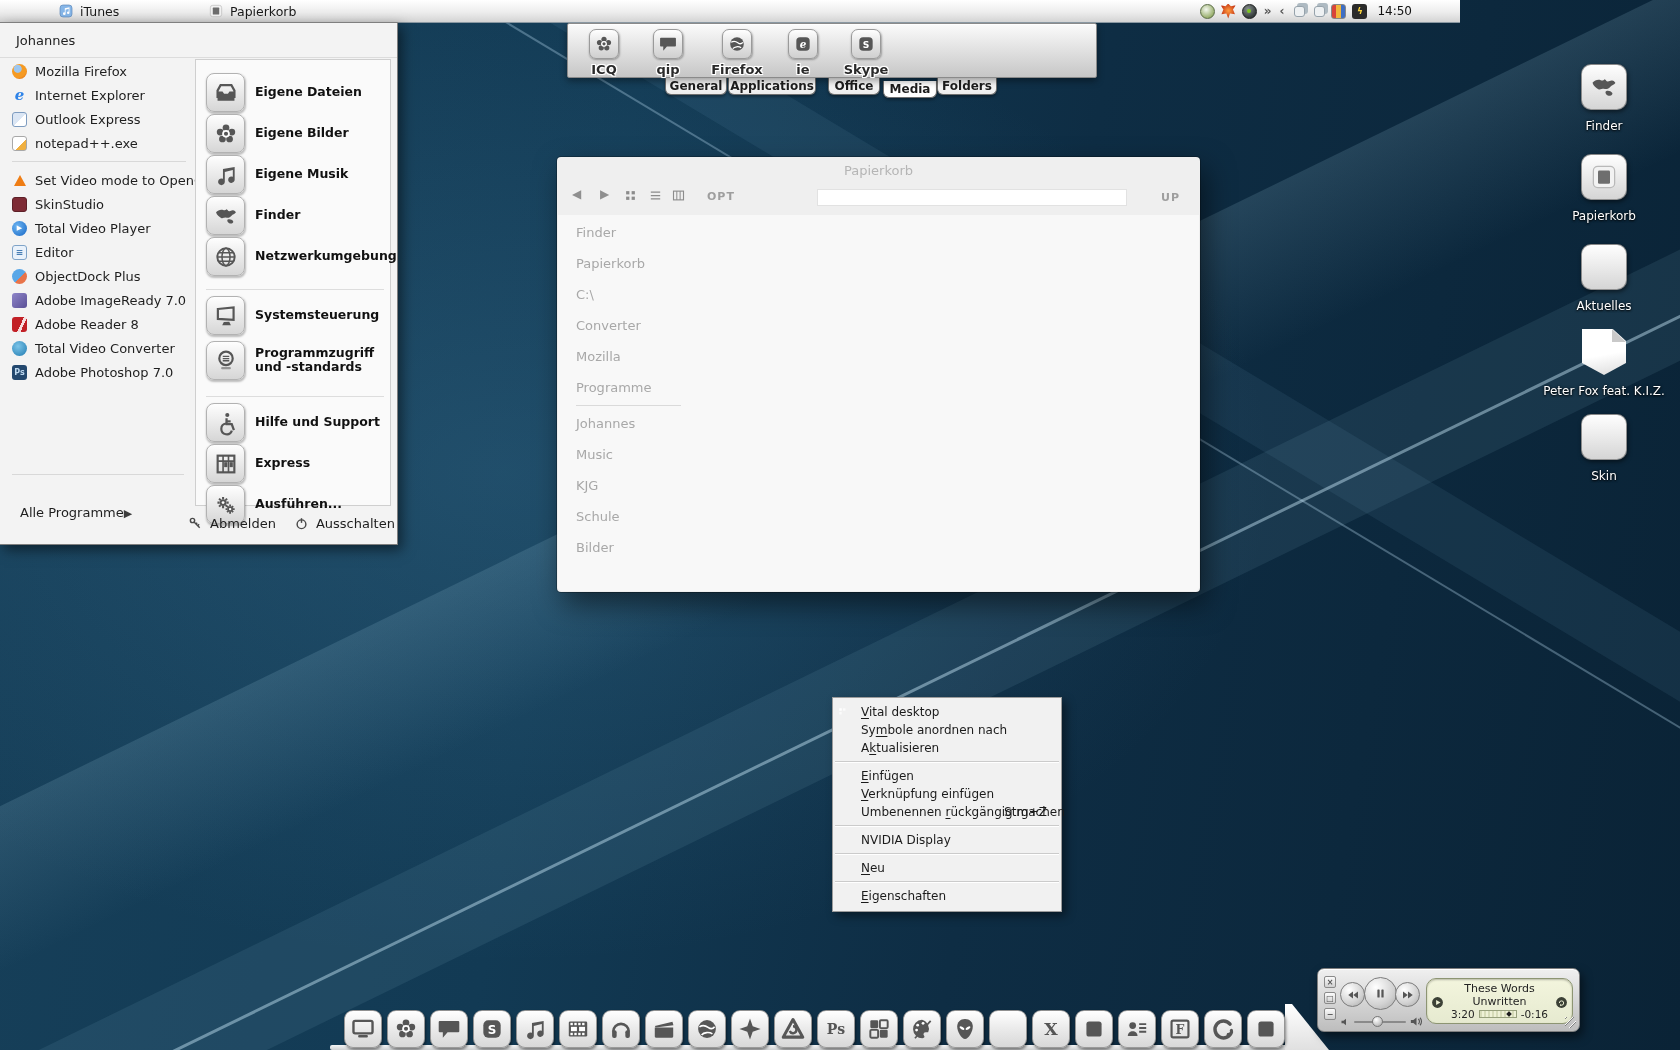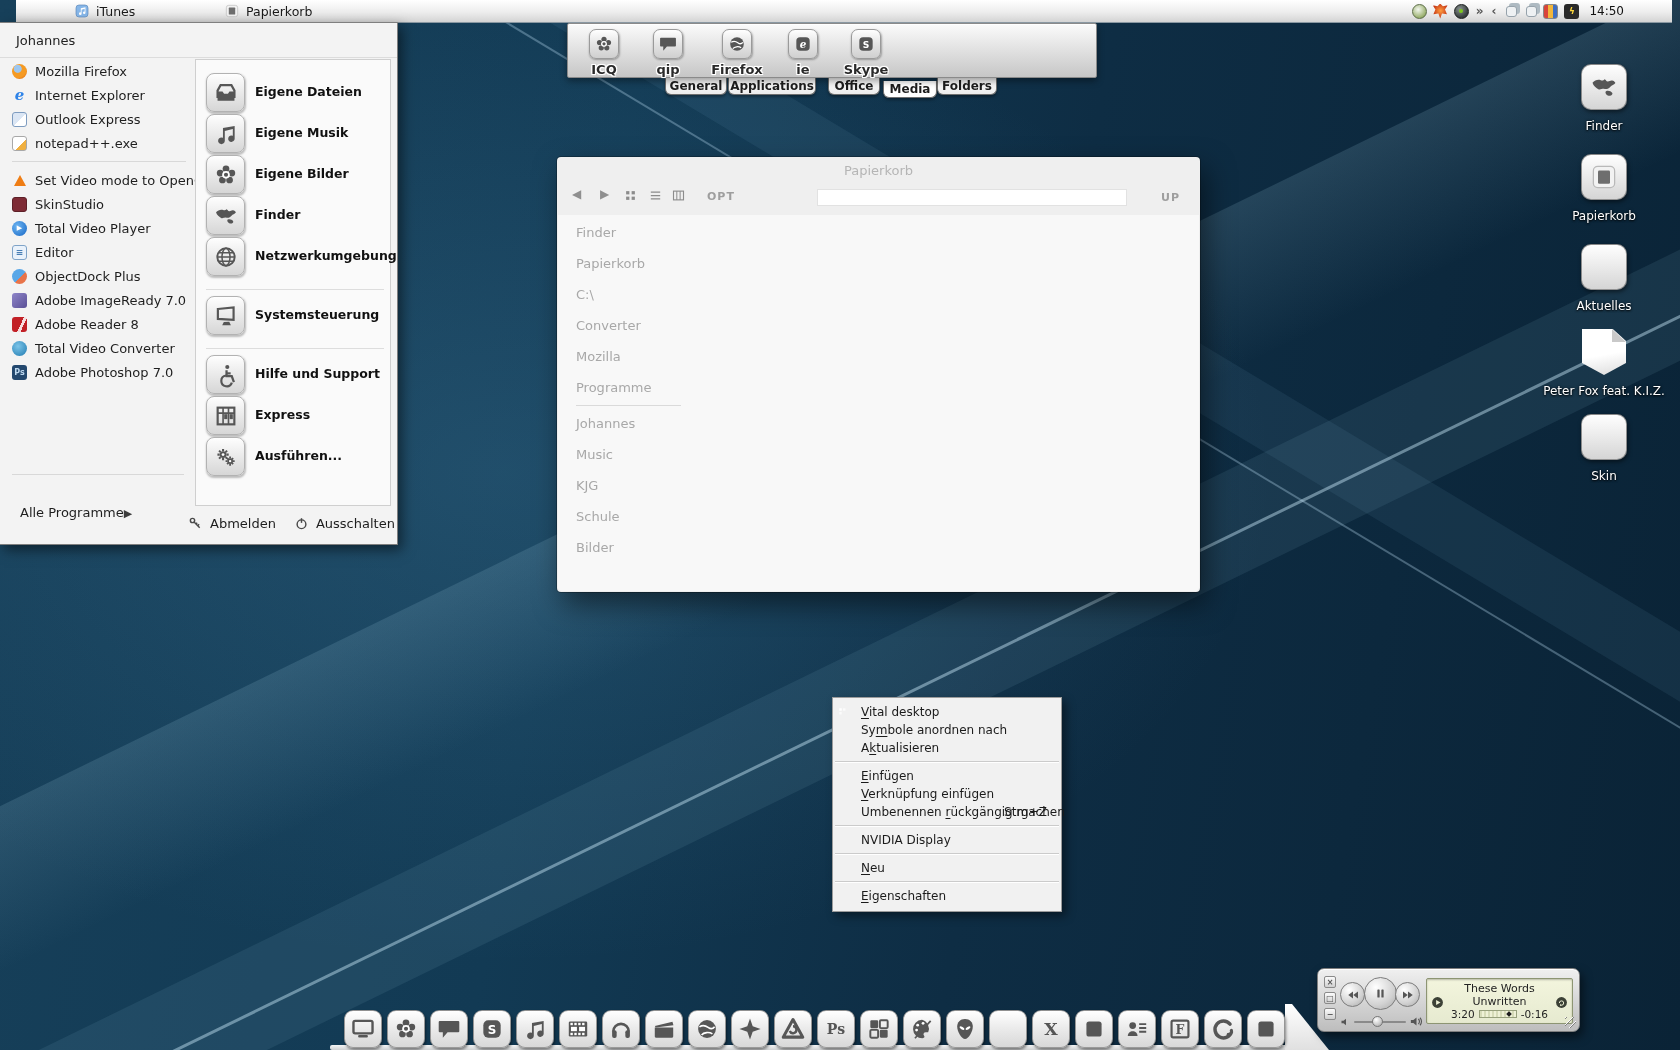--- a/index.html
+++ b/index.html
@@ -48,21 +48,21 @@
   .c-snagit{border-radius:50%;background:radial-gradient(circle at 40% 35%,#f3f7ef,#9ab06e 70%,#5d7440);border:1px solid #5d6e49;}
   .c-dragon{background:radial-gradient(circle at 50% 45%,#ff9c3f,#c43414 70%);
             clip-path:polygon(50% 0,68% 18%,100% 12%,82% 40%,95% 72%,62% 66%,50% 100%,38% 66%,5% 72%,18% 40%,0 12%,32% 18%);}
   .c-recorder{border-radius:50%;background:radial-gradient(circle at 38% 32%,#8b9391,#3a4140 65%,#23282a);border:1px solid #1c1f20;}
   .c-recorder::after{content:'';width:4px;height:4px;border-radius:50%;background:#7ec820;}
   .c-winstack{width:11px;height:11px;background:#eef1f3;border:1px solid #96a2ab;box-shadow:3px -3px 0 0 #aebac2;margin-left:3px;}
   .c-colorapp{background:linear-gradient(90deg,#d8443a 0 34%,#f2b63c 34% 67%,#3f6fc4 67%);border:1px solid #888;}
   .c-powerapp{background:#2b2b2b;color:#ffd83d;font-size:9px;}
 
   
-  .taskbar{position:absolute;left:16px;top:0;width:1656px;height:22px;
+  .taskbar{position:absolute;left:0;top:0;width:1460px;height:22px;
     background:linear-gradient(#ffffff,#ededed 55%,#d4d4d4);border-bottom:1px solid #8a98a2;z-index:40;}
   .tb-item{position:absolute;top:0;height:22px;display:flex;align-items:center;gap:6px;font-size:12.5px;color:#1a1a1a;}
   .tray{position:absolute;right:48px;top:0;height:22px;display:flex;align-items:center;gap:6px;}
   .chev{color:#555;font:bold 12px "DejaVu Sans",sans-serif;padding:0 1px;}
   .clock{font-size:12px;color:#111;margin-left:4px;}
 
   
   .startmenu{position:absolute;left:0;top:22px;width:398px;height:523px;background:#f3f3f3;
     border:1px solid #7f7f7f;border-left:none;box-sizing:border-box;box-shadow:4px 5px 12px rgba(0,0,0,.5);z-index:50;}
   .sm-head{position:absolute;left:0;top:0;width:100%;height:35px;border-bottom:1px solid #dcdcdc;
@@ -153,21 +153,21 @@
   .player{position:absolute;left:1317px;top:968px;width:263px;height:64px;border-radius:7px;
     background:linear-gradient(#f0f0f0,#bdbdbd);border:1px solid #7f7f7f;
     box-shadow:inset 0 1px 0 #fff, 3px 5px 10px rgba(0,0,0,.5);z-index:15;box-sizing:border-box;}
   .mp-btn{position:absolute;left:6px;width:12px;height:12px;border-radius:2px;background:linear-gradient(#fbfbfb,#d0d0d0);
     border:1px solid #8a8a8a;color:#555;font:bold 8px "DejaVu Sans",sans-serif;display:flex;align-items:center;justify-content:center;box-sizing:border-box;}
   .mp-round{position:absolute;border-radius:50%;background:radial-gradient(circle at 35% 30%,#ffffff,#d2d2d2 60%,#a8a8a8);
     border:1px solid #7c7c7c;display:flex;align-items:center;justify-content:center;color:#4a4a4a;box-sizing:border-box;}
   .mp-track{position:absolute;left:36px;top:52px;width:52px;height:2px;background:#8a8a8a;border-radius:1px;}
   .mp-knob{position:absolute;left:54px;top:47px;width:11px;height:11px;border-radius:50%;
     background:radial-gradient(circle at 35% 30%,#fff,#c9c9c9 60%,#9a9a9a);border:1px solid #777;box-sizing:border-box;}
-  .lcd{position:absolute;left:108px;top:9px;width:147px;height:46px;border-radius:2px;
+  .lcd{position:absolute;left:108px;top:9px;width:147px;height:46px;border-radius:10px;
     background:linear-gradient(#f3f5dd,#e6ead0);border:1px solid #8d9573;box-shadow:inset 0 1px 2px rgba(0,0,0,.25);
     font-size:11px;color:#232323;box-sizing:border-box;}
   .lcd-l1{position:absolute;top:3px;width:100%;text-align:center;}
   .lcd-l2{position:absolute;top:16px;width:100%;text-align:center;}
   .lcd-row{position:absolute;left:24px;right:24px;bottom:3px;display:flex;align-items:center;gap:4px;font-size:10.5px;}
   .lcd-bar{flex:1;height:8px;border:1px solid #97a07c;background:repeating-linear-gradient(90deg,#d6dbb8 0 2px,#eef1d6 2px 4px);
     position:relative;box-sizing:border-box;}
   .lcd-bar::after{content:'';position:absolute;right:5px;top:1px;width:4px;height:4px;background:#1c1c1c;transform:rotate(45deg);}
   .lcd-dot{position:absolute;width:13px;height:13px;}
   .grip{position:absolute;right:3px;bottom:3px;width:11px;height:11px;
@@ -432,46 +432,46 @@
                 <path d="M4.2 10.5h4.6l1.4 2.2h3.6l1.4-2.2h4.6v8.7H4.2z"></path>
               </svg>
             </span>
           </span>
           <span class="smr-lbl">Eigene Dateien</span>
         </div>
         <div class="smr-row">
           <span class="smr-tile">
             <span class="svgw s26">
               <svg viewBox="0 0 24 24">
-                <path d="M9.2 4.5v11a3.1 3.1 0 1 0 1.7 2.8V9.2l7.4-1.9v6.3a3 3 0 1 0 1.7 2.7V4.5l-10.8 2z"></path>
-              </svg>
-            </span>
-          </span>
-          <span class="smr-lbl">Eigene Musik</span>
-        </div>
-        <div class="smr-row">
-          <span class="smr-tile">
-            <span class="svgw s26">
-              <svg viewBox="0 0 24 24">
                 <circle cx="12" cy="6.3" r="3.1"></circle>
                 <circle cx="17.4" cy="10.2" r="3.1"></circle>
                 <circle cx="15.3" cy="16.6" r="3.1"></circle>
                 <circle cx="8.7" cy="16.6" r="3.1"></circle>
                 <circle cx="6.6" cy="10.2" r="3.1"></circle>
                 <circle cx="12" cy="11.8" r="3.5" fill="#fff"></circle>
                 <circle cx="12" cy="11.8" r="1.9"></circle>
               </svg>
             </span>
           </span>
           <span class="smr-lbl">Eigene Bilder</span>
         </div>
         <div class="smr-row">
           <span class="smr-tile">
             <span class="svgw s26">
               <svg viewBox="0 0 24 24">
+                <path d="M9.2 4.5v11a3.1 3.1 0 1 0 1.7 2.8V9.2l7.4-1.9v6.3a3 3 0 1 0 1.7 2.7V4.5l-10.8 2z"></path>
+              </svg>
+            </span>
+          </span>
+          <span class="smr-lbl">Eigene Musik</span>
+        </div>
+        <div class="smr-row">
+          <span class="smr-tile">
+            <span class="svgw s26">
+              <svg viewBox="0 0 24 24">
                 <path d="M2.8 8.6c1.8-2.2 4.6-3 6.6-2.1 1.2.5 2.4.2 3-.8 1.3.3 1.2 1.7 2.6 1.8 1.4.1 2-1.2 4.2-.6.9.3 1.6 1 1.9 1.8-1.2 1.7-2.9 1.6-4 3-1.1 1.3-2.9 2.3-4.7 1.8-1.8-.4-3.4 1-4.9.3-1.5-.8-4.1-2.6-4.7-5.2z"></path>
                 <path d="M13.6 15.3c1.9-.8 4 .1 4.9 1.2.9 1.2-.9 2.9-2.8 2.4-1.9-.4-3.2-2.7-2.1-3.6z"></path>
               </svg>
             </span>
           </span>
           <span class="smr-lbl">Finder</span>
         </div>
         <div class="smr-row">
           <span class="smr-tile">
             <span class="svgw s26">
@@ -488,20 +488,32 @@
         <div class="smr-row">
           <span class="smr-tile">
             <span class="svgw s26">
               <svg viewBox="0 0 24 24">
                 <path d="M4.5 5.5L19 4v11.5l-14.5-.8z" fill="none" stroke="currentColor" stroke-width="2"></path>
                 <path d="M10 17.5l5-.2 1.5 3.2H8.5z"></path>
               </svg>
             </span>
           </span>
           <span class="smr-lbl">Systemsteuerung</span>
+        </div>
+        <div class="smr-row tall">
+          <span class="smr-tile">
+            <span class="svgw s26">
+              <svg viewBox="0 0 24 24">
+                <circle cx="12" cy="10.5" r="6.2" fill="none" stroke="currentColor" stroke-width="2"></circle>
+                <path d="M9 8.7h6M9 10.7h6M9 12.7h6" fill="none" stroke="currentColor" stroke-width="1.2"></path>
+                <rect x="7.5" y="18.5" width="9" height="2" rx="1" opacity=".55"></rect>
+              </svg>
+            </span>
+          </span>
+          <span class="smr-lbl">Programmzugriff und -standards</span>
         </div>
         <div class="smr-sep"></div>
         <div class="smr-row">
           <span class="smr-tile">
             <span class="svgw s26">
               <svg viewBox="0 0 24 24">
                 <circle cx="13.2" cy="4.6" r="1.9"></circle>
                 <path d="M12.5 7.5v5.5h4.8l2 5.5" fill="none" stroke="currentColor" stroke-width="2.1"></path>
                 <path d="M12.5 10.5h3.8" fill="none" stroke="currentColor" stroke-width="2"></path>
                 <path d="M12 12.5a5 5 0 1 0 5.4 6.6" fill="none" stroke="currentColor" stroke-width="2"></path>

